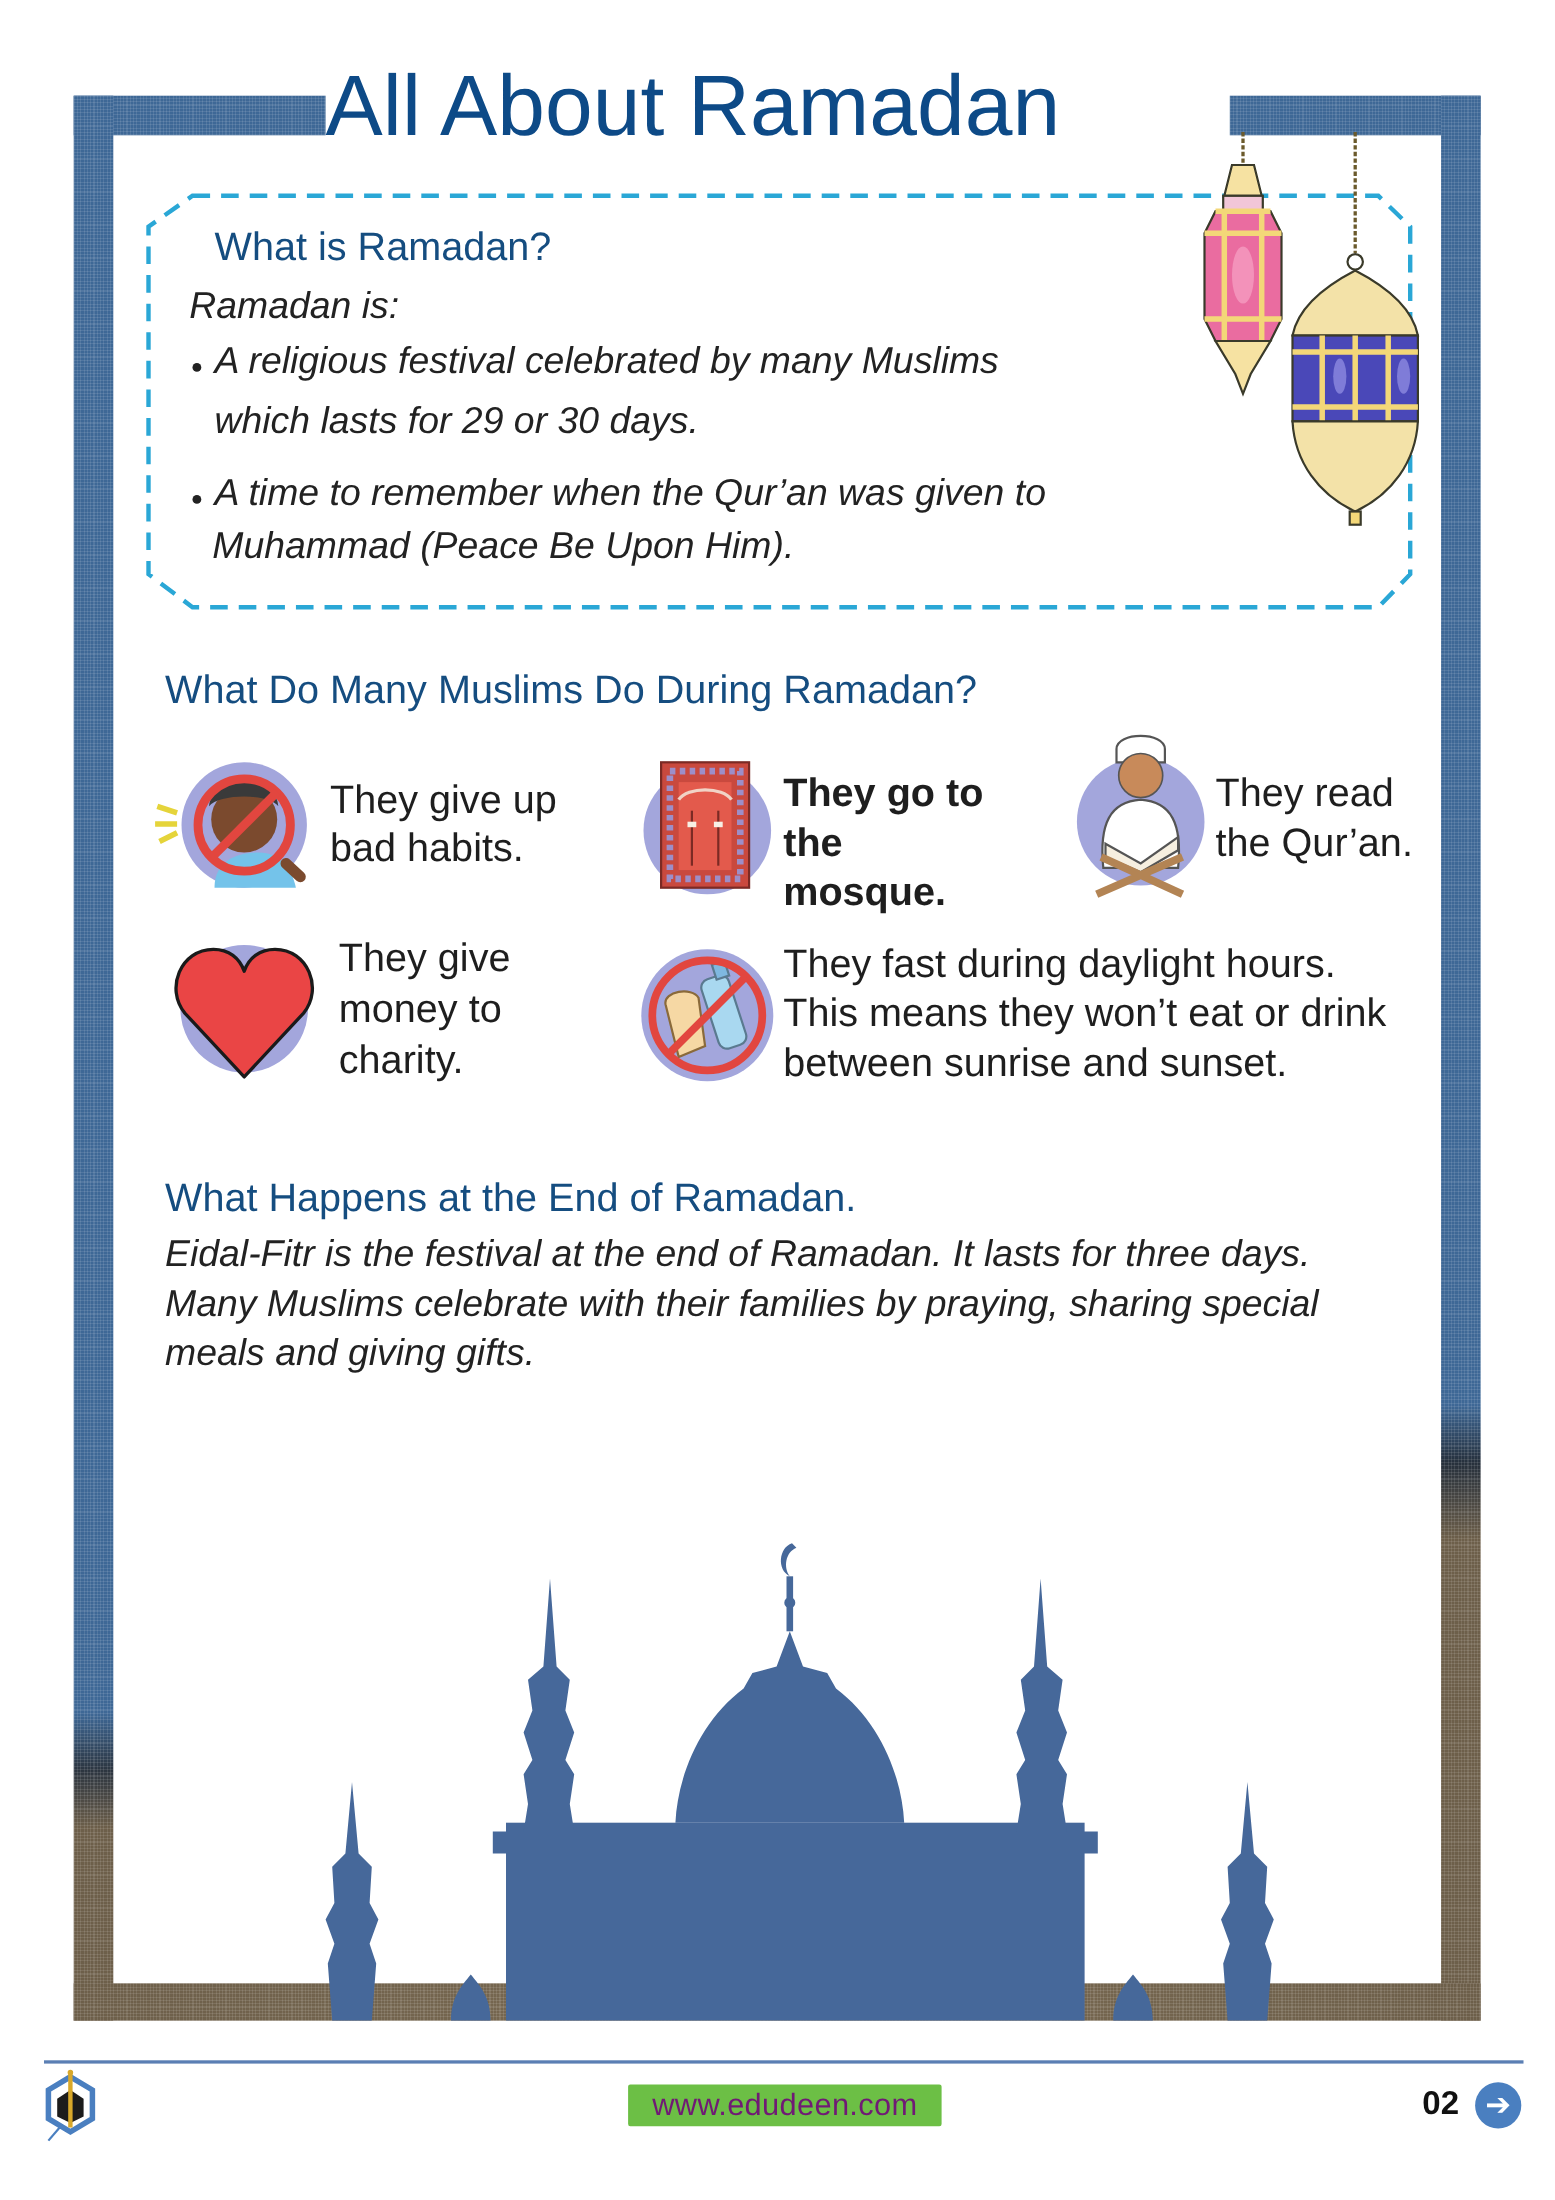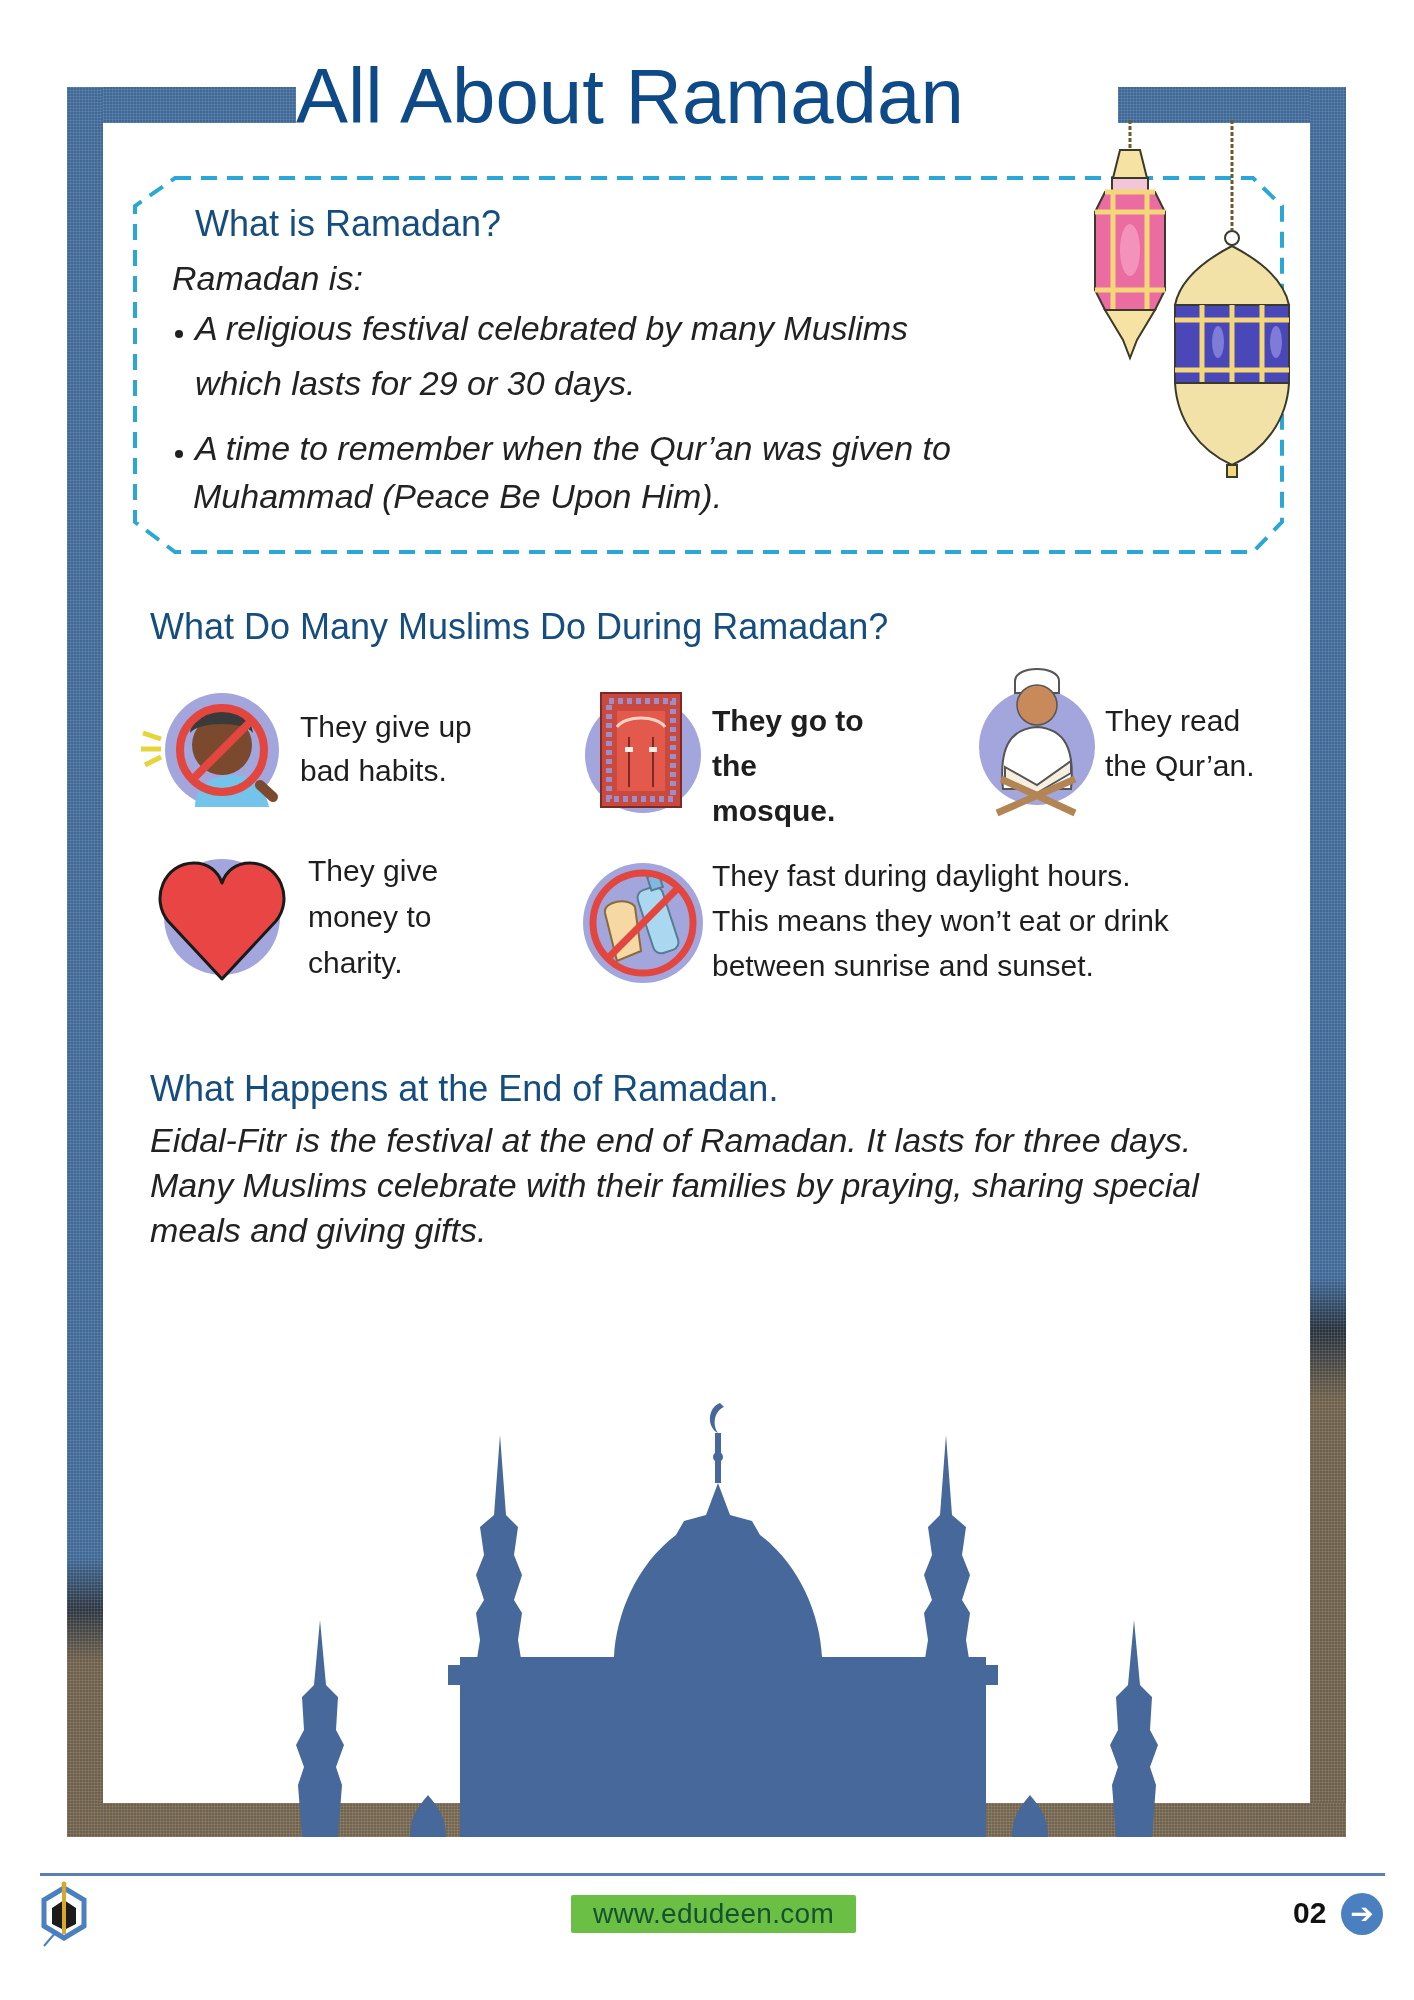--- a/index.html
+++ b/index.html
@@ -55,39 +55,39 @@
 
   .icon-circle { position: absolute; border-radius: 50%; background: #a3a6dc; overflow: visible; }
   .icon-circle svg { position: absolute; left: 0; top: 0; overflow: visible; }
 
   #icon-habits  { left: 165px; top: 693px; width: 114px; height: 114px; }
   #icon-mosque  { left: 585px; top: 697px; width: 116px; height: 116px; }
   #icon-quran   { left: 979px; top: 689px; width: 116px; height: 116px; }
   #icon-charity { left: 164px; top: 859px; width: 116px; height: 116px; }
   #icon-fasting { left: 583px; top: 863px; width: 120px; height: 120px; }
 
-  .activity-text { position: absolute; color: #1e1e1e; font-size: 30px; white-space: nowrap; }
+  .activity-text { position: absolute; color: #1e1e1e; font-size: 36px; white-space: nowrap; }
   #activity-habits  { left: 300px; top: 705px; line-height: 44px; }
   #activity-mosque  { left: 712px; top: 698px; line-height: 45px; font-weight: bold; }
   #activity-quran   { left: 1105px; top: 698px; line-height: 45px; }
   #activity-charity { left: 308px; top: 848px; line-height: 46px; }
   #activity-fasting { left: 712px; top: 853px; line-height: 45px; }
 
   
   #end-heading { left: 150px; top: 1068px; text-align: right; }
   #end-paragraph { left: 150px; top: 1118px; font-size: 34px; line-height: 45px; white-space: normal; width: 1120px; }
 
   
   #mosque-svg { position: absolute; left: 260px; top: 1395px; width: 940px; height: 442px; }
 
   
   #footer-line { position: absolute; left: 40px; top: 1873px; width: 1345px; height: 3px; background: #5b7fb4; }
   #footer-logo { position: absolute; left: 38px; top: 1880px; width: 52px; height: 68px; }
   #footer-url { position: absolute; left: 571px; top: 1895px; width: 285px; height: 38px; background: #6cbf45;
-    color: #14532d; font-size: 28px; line-height: 38px; text-align: center; letter-spacing: 0.3px; border-radius: 2px; }
+    color: #701a75; font-size: 28px; line-height: 38px; text-align: center; letter-spacing: 0.3px; border-radius: 2px; }
   #footer-page { position: absolute; left: 1293px; top: 1893px; font-size: 30px; line-height: 40px; font-weight: bold; color: #111; }
   #footer-next { position: absolute; left: 1341px; top: 1893px; width: 42px; height: 42px; border-radius: 50%; background: #4a7fc0;
     color: #fff; text-align: center; line-height: 42px; font-size: 28px; font-weight: bold; cursor: pointer; }
 </style>
 </head>
 <body>
 
 <div id="frame-top-left" class="frame-bar"></div>
 <div id="frame-top-right" class="frame-bar"></div>
 <div id="frame-left" class="frame-bar frame-tex"></div>

